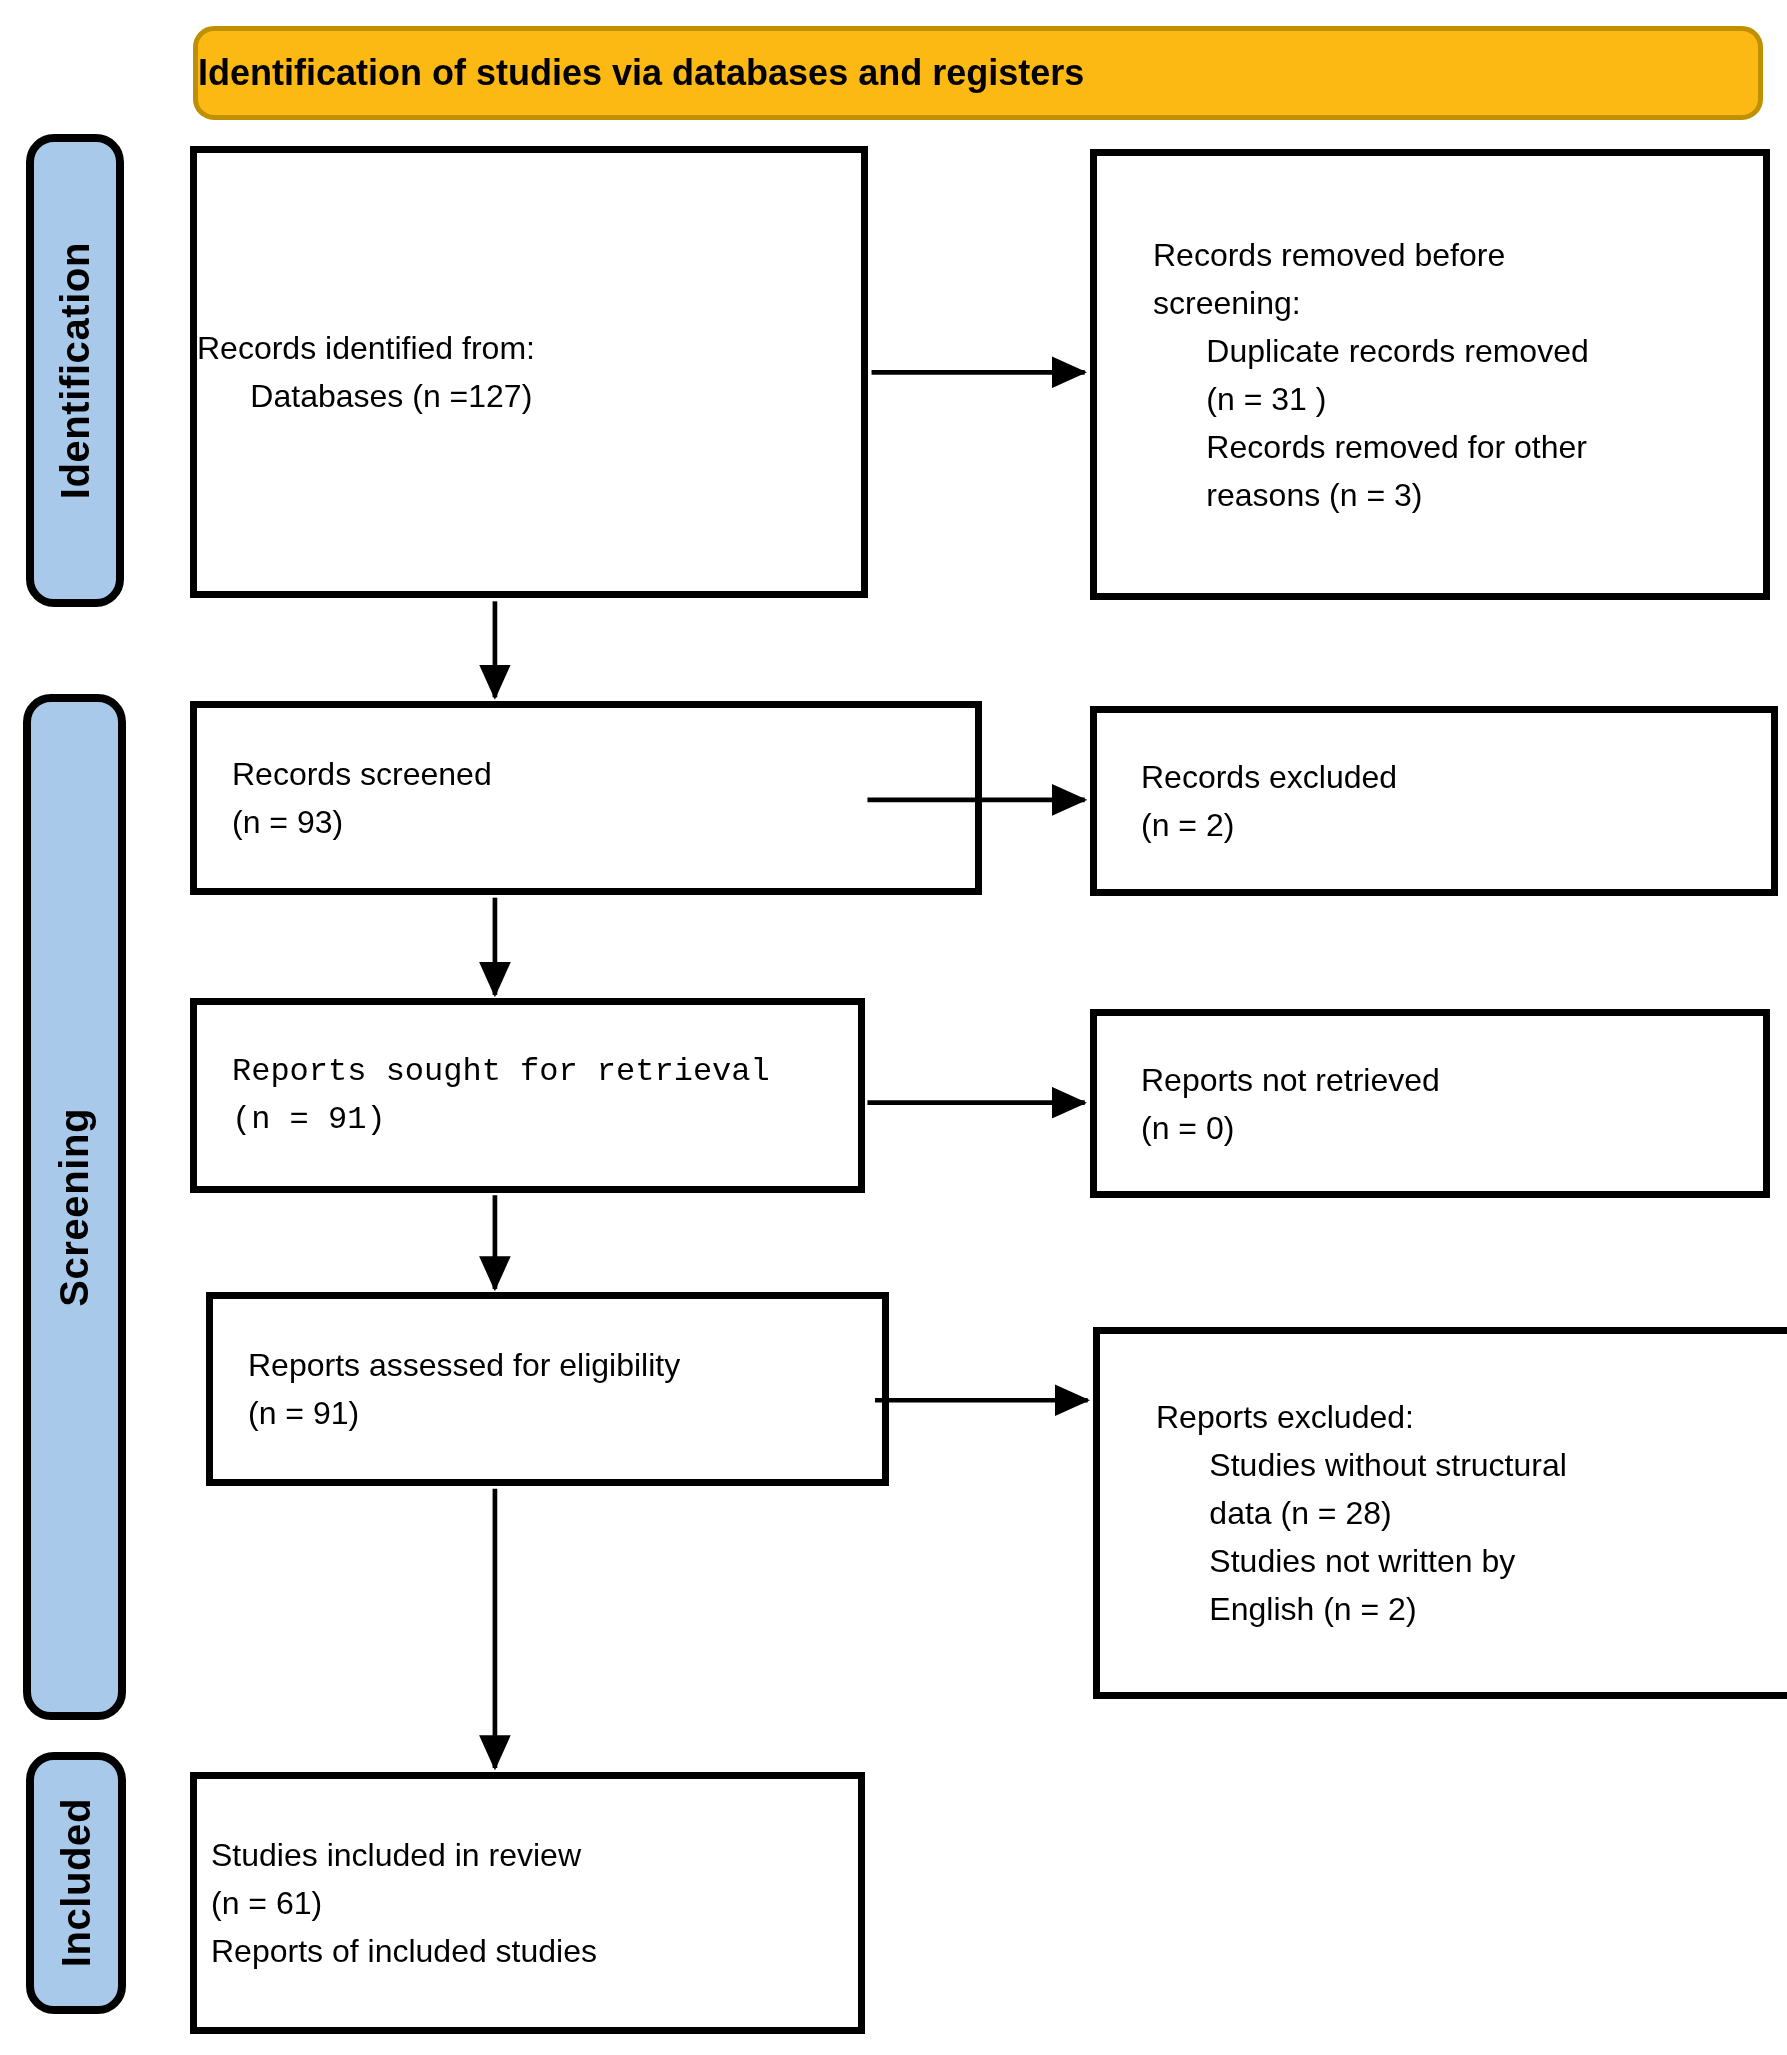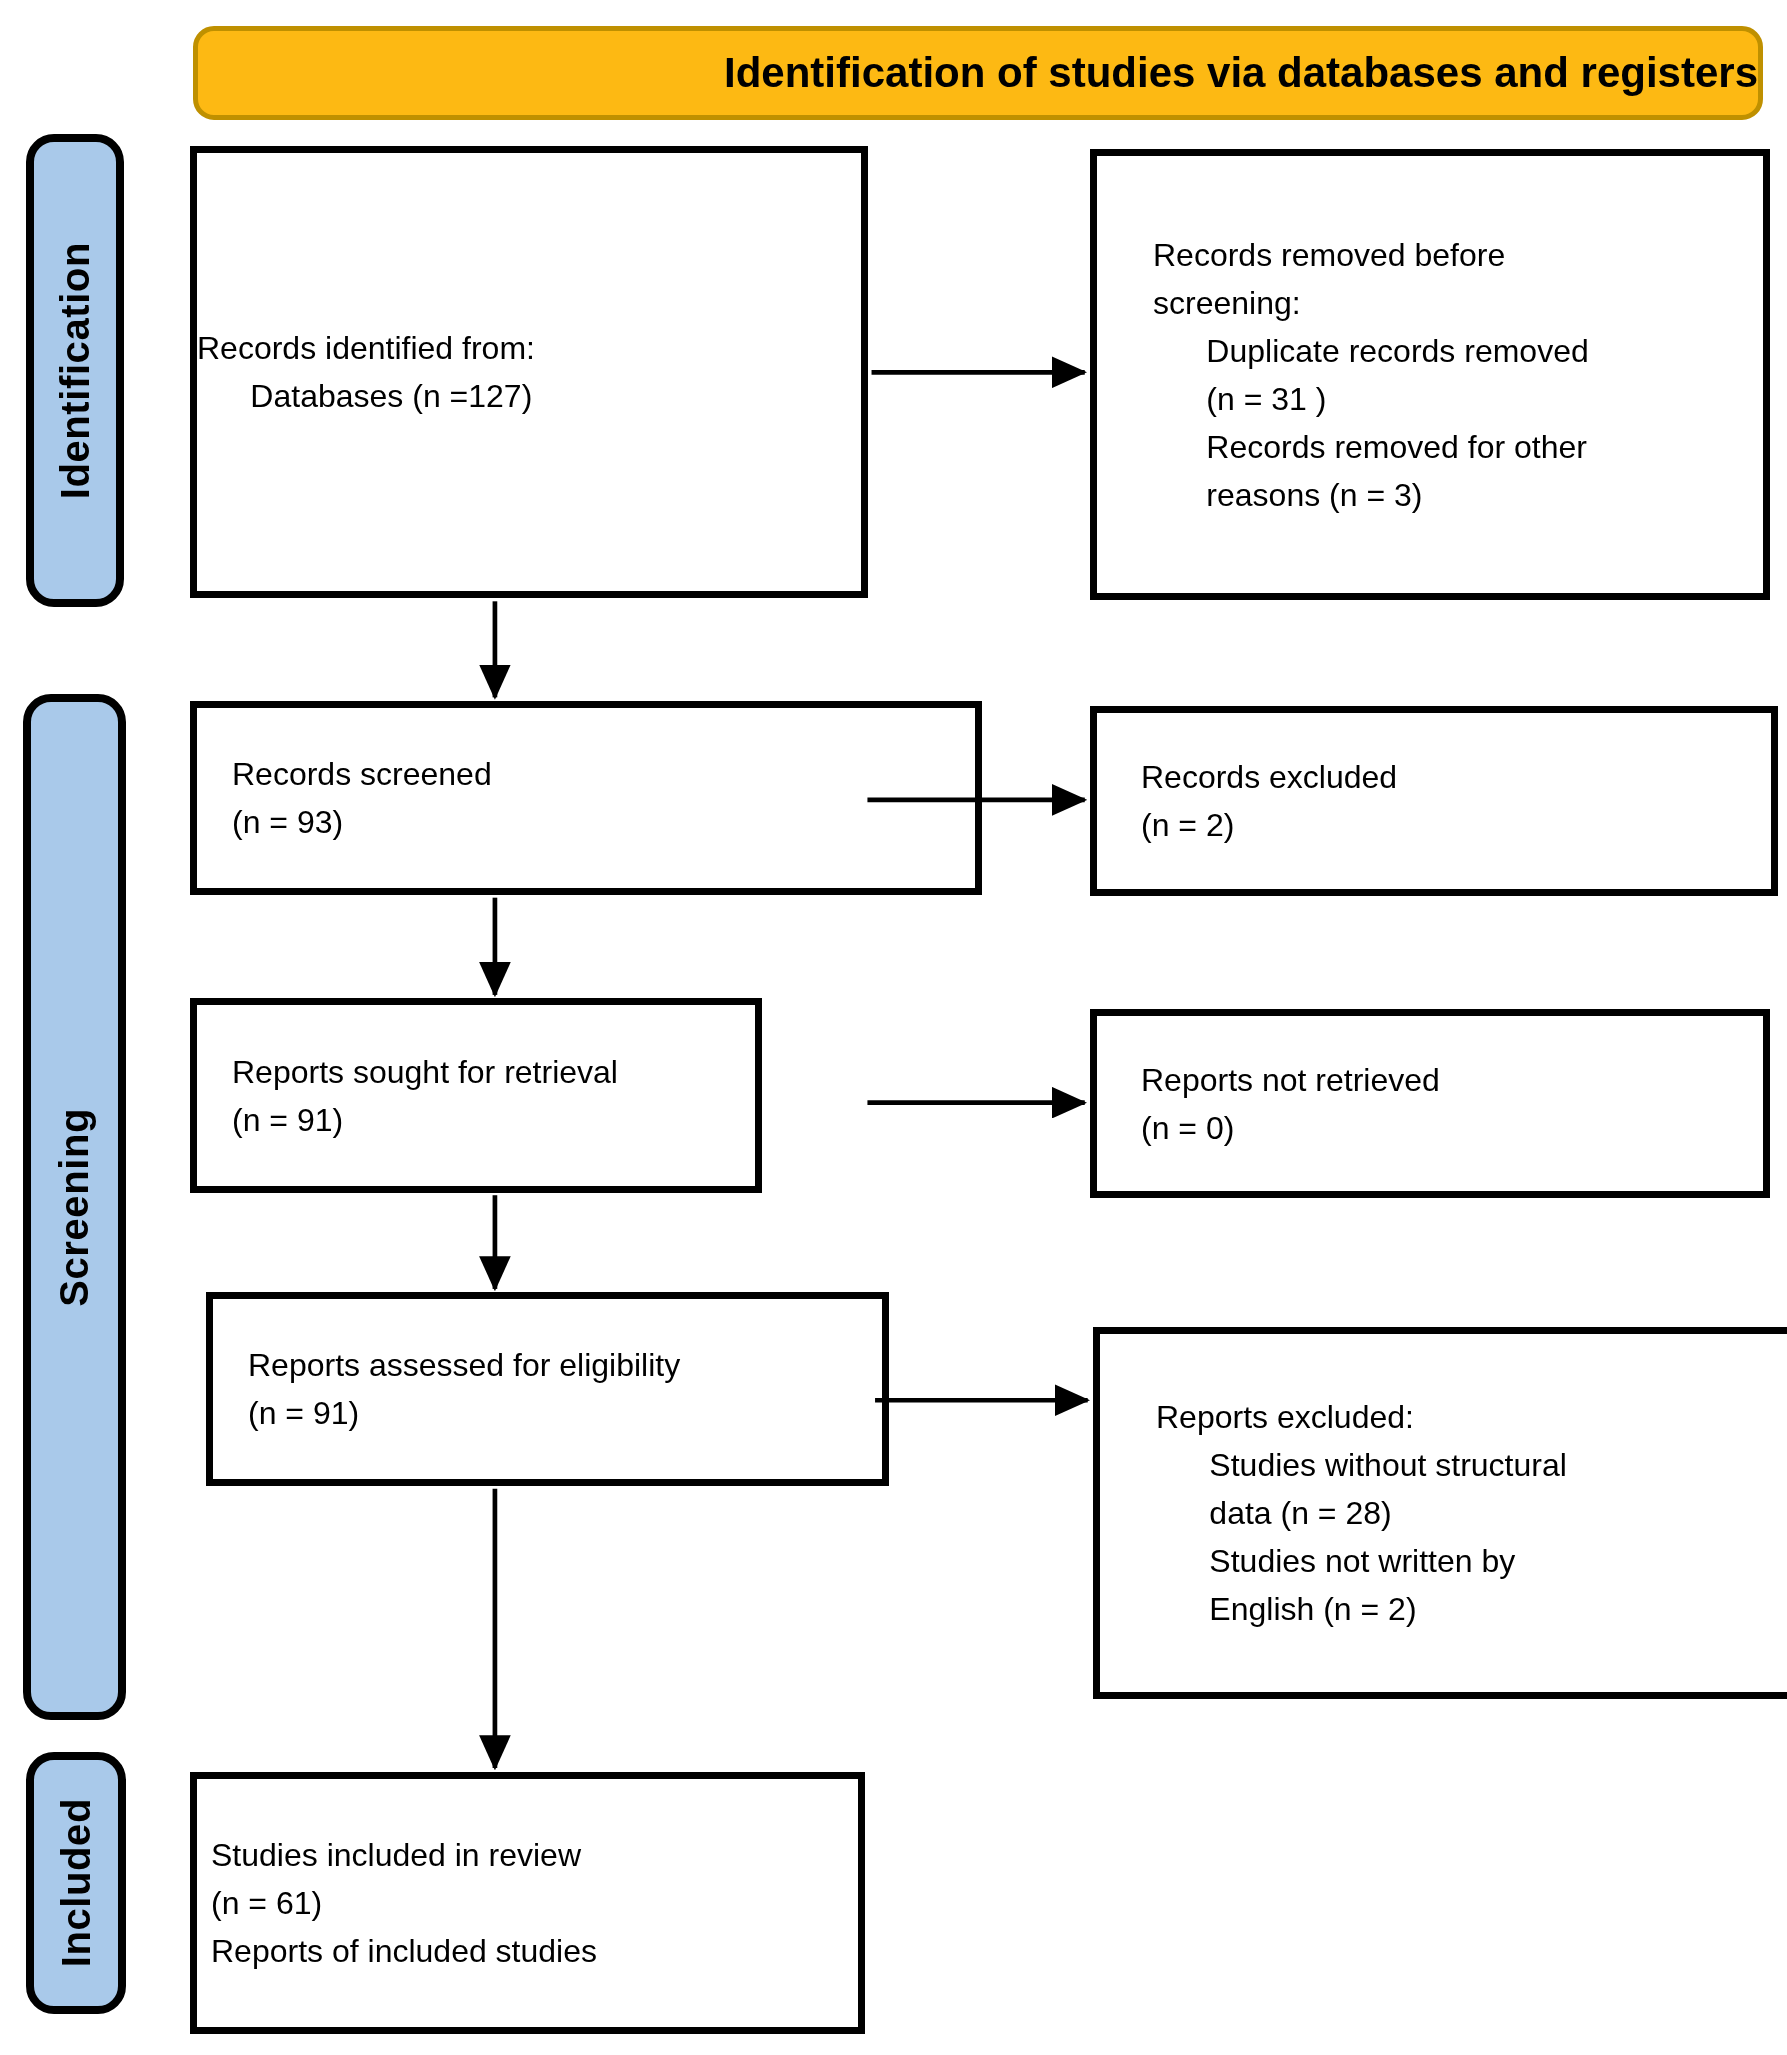--- a/index.html
+++ b/index.html
@@ -20,23 +20,23 @@
     color: #000000;
     overflow: hidden;
   }
   .banner {
     position: absolute;
     left: 193px; top: 26px;
     width: 1570px; height: 94px;
     background: var(--banner-fill);
     border: 5.9px solid var(--banner-border);
     border-radius: 21px;
-    display: flex; align-items: center; justify-content: flex-end;
+    display: flex; align-items: center; justify-content: flex-start;
     text-align: center;
-    font-size: 42px; font-weight: bold;
+    font-size: 36px; font-weight: bold;
   }
   .side-label {
     position: absolute;
     background: var(--sidebar-fill);
     border: 8.2px solid var(--box-border);
     border-radius: 28px;
     display: flex; align-items: center; justify-content: center;
     font-size: 40px; font-weight: bold;
     letter-spacing: 0.6px;
   }
@@ -53,21 +53,21 @@
     background: #ffffff;
     border: 7px solid var(--box-border);
     display: flex; align-items: center;
     font-size: 32px; line-height: 1.5;
   }
   .flowbox .box-text { white-space: pre-wrap; }
   .box-records-identified   { left: 190px;  top: 146px;  width: 678px; height: 452px; }
   .box-records-removed      { left: 1090px; top: 149px;  width: 680px; height: 451px; padding-left: 56px; }
   .box-records-screened     { left: 190px;  top: 701px; width: 792px; height: 194px; padding-left: 35px; }
   .box-records-excluded     { left: 1090px; top: 706px; width: 688px; height: 190px; padding-left: 44px; }
-  .box-reports-sought       { left: 190px;  top: 998px; width: 572px; height: 195px; padding-left: 35px; }
+  .box-reports-sought       { left: 190px;  top: 998px; width: 675px; height: 195px; padding-left: 35px; font-family: Liberation Mono, monospace; }
   .box-reports-not-retrieved{ left: 1090px; top: 1009px; width: 680px; height: 189px; padding-left: 44px; }
   .box-reports-assessed     { left: 190px;  top: 1292px; width: 683px; height: 194px; padding-left: 35px; margin-left: 16px; }
   .box-reports-excluded     { left: 1093px; top: 1327px; width: 778px; height: 372px; padding-left: 56px; }
   .box-studies-included     { left: 190px;  top: 1772px; width: 675px; height: 262px; padding-left: 14px; }
   svg.arrows {
     position: absolute; left: 0; top: 0;
     width: 1787px; height: 2056px;
     pointer-events: none;
   }
   svg.arrows line { stroke: var(--arrow-color); stroke-width: 8px; }

